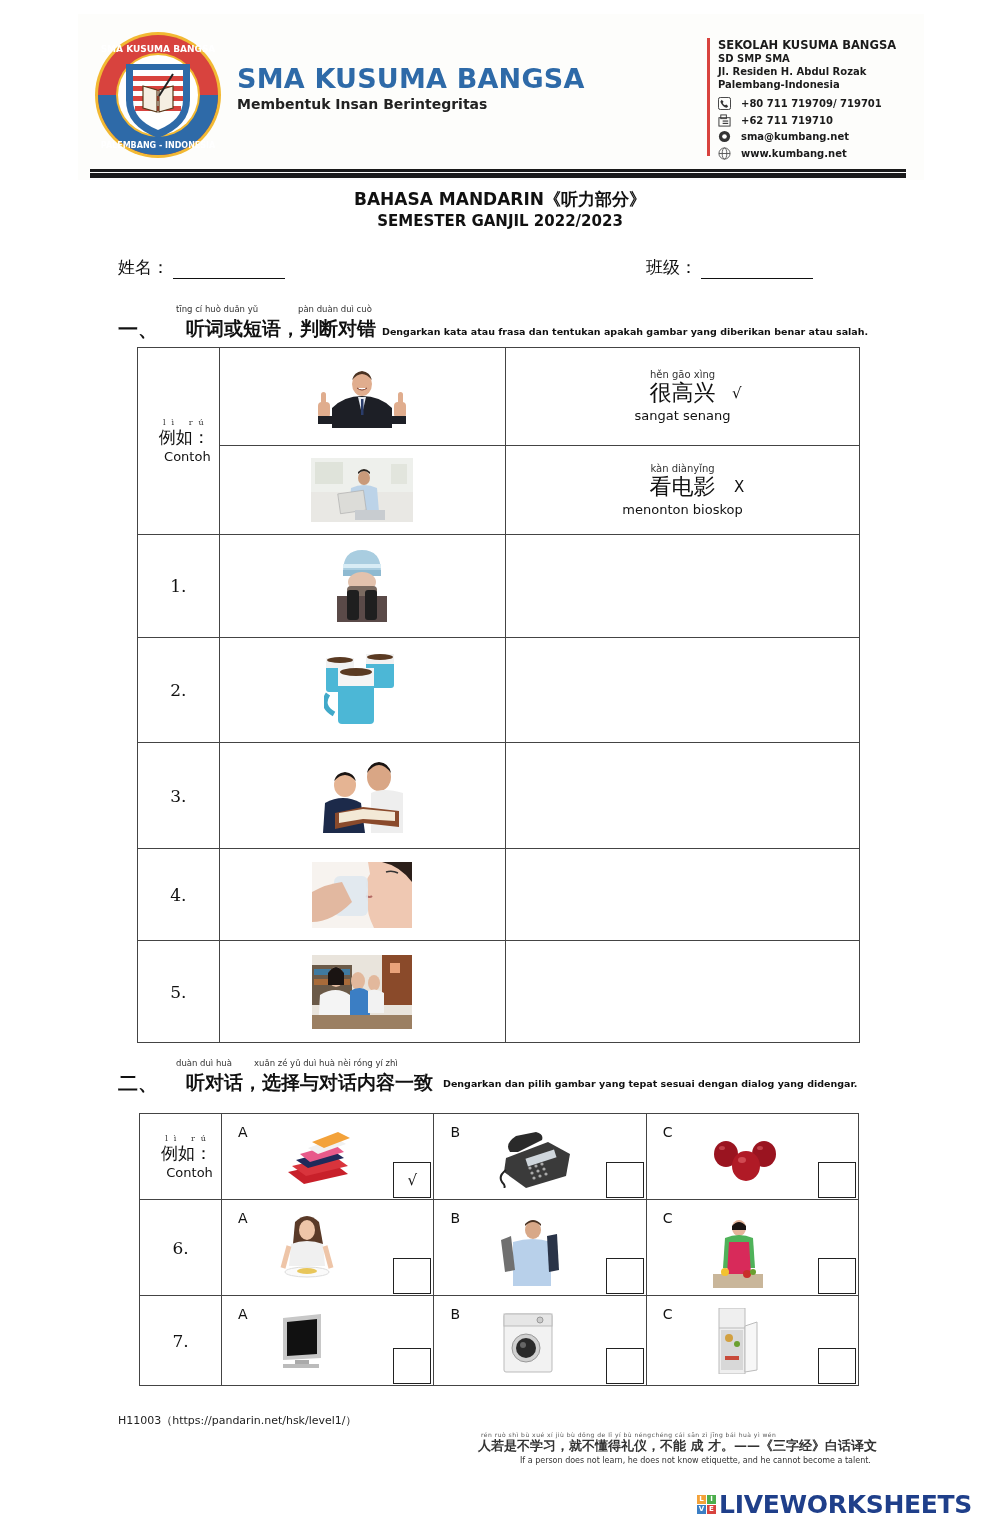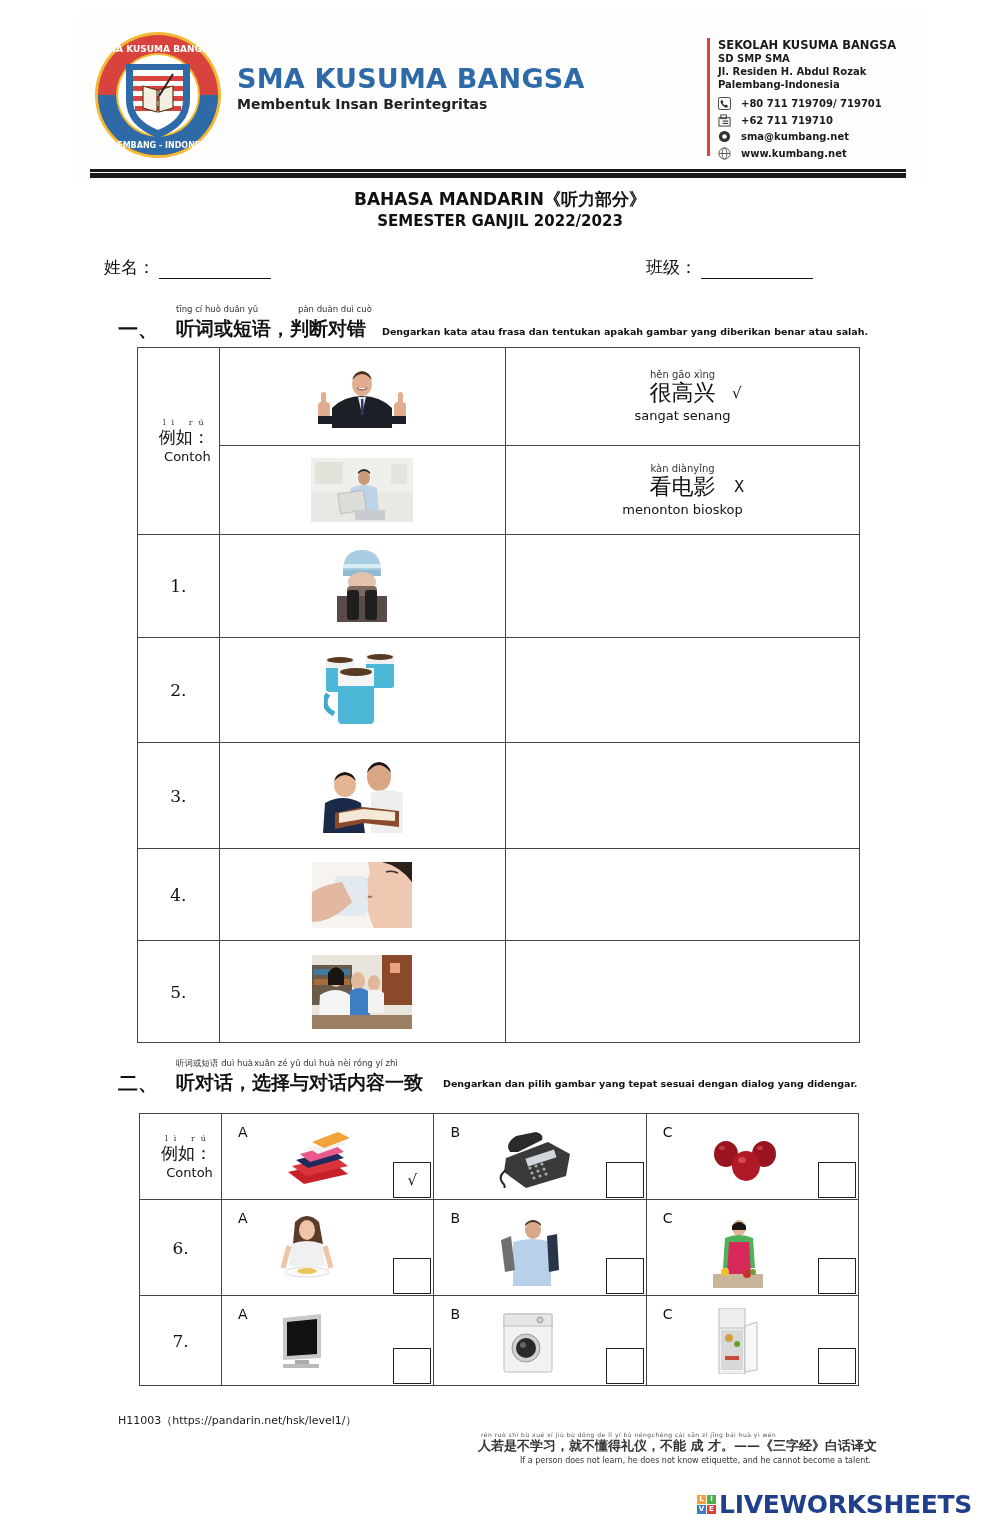--- a/index.html
+++ b/index.html
@@ -19,28 +19,28 @@
   .contact .c-row svg { width: 13px; height: 13px; margin-right: 10px; }
   .contact .c-gap { height: 4px; }
   .rule-thin { position: absolute; left: 90px; top: 169px; width: 816px; height: 3px; background: #1a1a1a; }
   .rule-thick { position: absolute; left: 90px; top: 173px; width: 816px; height: 5px; background: #1a1a1a; }
 
   
   .doc-title { position: absolute; left: 0; width: 1000px; top: 188px; text-align: center; font-family: "DejaVu Sans", sans-serif; font-weight: bold; font-size: 17px; }
   .doc-sub { position: absolute; left: 0; width: 1000px; top: 212px; text-align: center; font-family: "DejaVu Sans", sans-serif; font-weight: bold; font-size: 15px; }
   .field { position: absolute; top: 256px; font-family: "DejaVu Serif", serif; font-size: 17px; display: flex; align-items: flex-end; }
   .field .blank { display: inline-block; width: 112px; border-bottom: 1.5px solid #111; height: 20px; margin-left: 4px; }
-  .field.name { left: 104px; }
+  .field.name { left: 118px; }
   .field.cls { left: 646px; }
 
   
   .sec { position: absolute; left: 118px; font-family: "DejaVu Sans", sans-serif; }
   .sec .num { position: absolute; left: 0; font-size: 20px; font-weight: bold; }
   .sec .pin { position: absolute; font-size: 8.5px; color: #333; white-space: nowrap; }
-  .sec .zh { position: absolute; left: 58px; font-size: 19px; font-weight: bold; white-space: nowrap; }
+  .sec .zh { position: absolute; left: 68px; font-size: 19px; font-weight: bold; white-space: nowrap; }
   .sec .id { position: absolute; font-size: 9.5px; font-weight: bold; white-space: nowrap; }
   .sec1 { top: 304px; }
   .sec2 { top: 1058px; }
 
   
   .t1 { position: absolute; left: 137px; top: 347px; width: 723px; border-collapse: collapse; }
   .t1 td { border: 1.3px solid #444; vertical-align: middle; }
   .t1 .c-num { width: 84px; text-align: center; font-family: "DejaVu Serif", serif; font-size: 17px; }
   .t1 .c-img { width: 312px; text-align: center; }
   .t1 .c-ans { width: 394px; text-align: center; position: relative; }
@@ -309,21 +309,21 @@
         <rect x="0" y="60" width="100" height="14" fill="#9b7f62"></rect>
       </svg>
     </td>
     <td class="c-ans"></td>
   </tr>
 </tbody>
   </table>
 
 <div class="sec sec2">
   <span class="num" style="top:12px;">二、</span>
-  <span class="pin" style="left:58px; top:0;">听词或短语 duì huà</span>
+  <span class="pin" style="left:58px; top:0;">duàn duì huà</span>
   <span class="pin" style="left:136px; top:0;">xuǎn  zé   yǔ   duì  huà  nèi róng  yí   zhì</span>
   <span class="zh" style="top:12px;">听对话，选择与对话内容一致</span>
   <span class="id" style="left:325px; top:20px;">Dengarkan dan pilih gambar yang tepat sesuai dengan dialog yang didengar.</span>
 </div>
 
 <table class="t2">
 
   <tbody>
       <tr style="height:86px;">
     <td class="c-num ex-label">

